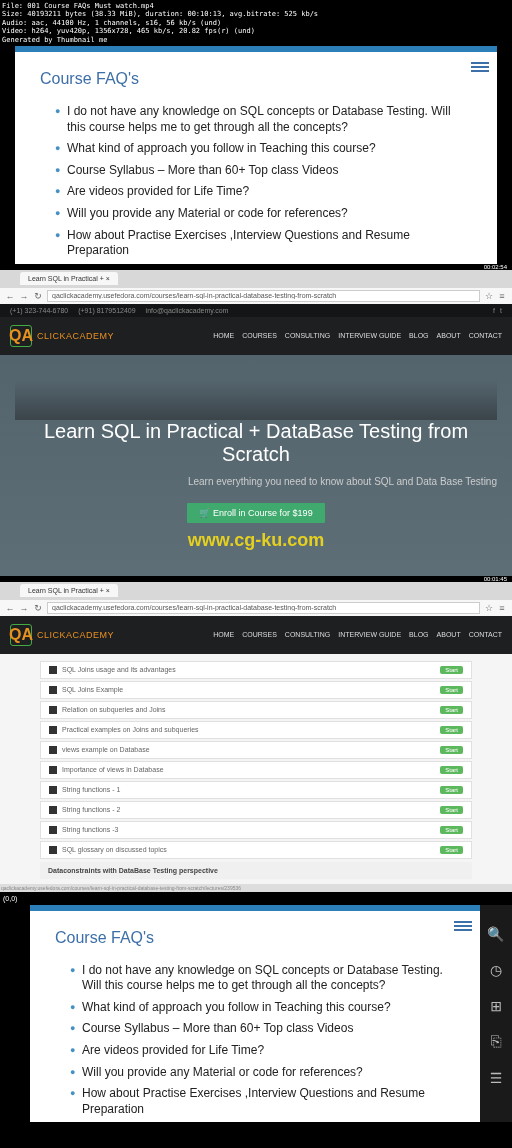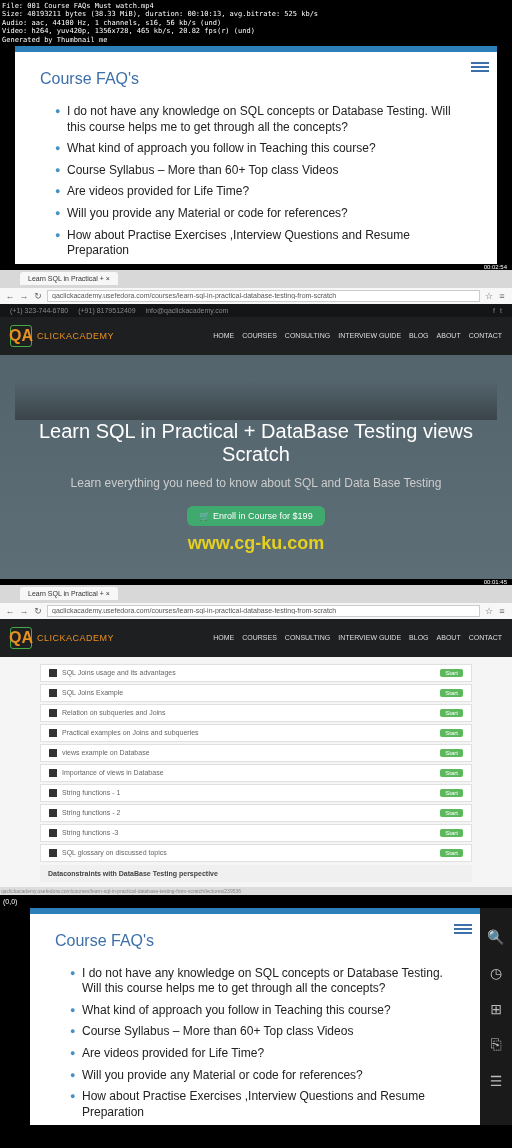--- a/index.html
+++ b/index.html
@@ -36,22 +36,22 @@
     .nav-row { display: flex; justify-content: space-between; align-items: center; padding: 8px 10px; }
     .logo { display: flex; align-items: center; gap: 5px; }
     .logo-icon { width: 22px; height: 22px; border: 1px solid #4a4; border-radius: 3px; display: flex; align-items: center; justify-content: center; font-size: 16px; font-weight: bold; color: #e89020; }
     .logo-text { font-size: 9px; color: #e89020; letter-spacing: 0.5px; text-align: center; }
     .nav-links { display: flex; gap: 8px; font-size: 7px; }
     .nav-links span { color: #ddd; }
     
     
     .hero { background: linear-gradient(#54646d, #5d6e77); color: #fff; text-align: center; padding: 25px 15px; position: relative; }
     .hero h1 { font-size: 20px; font-weight: 300; margin-bottom: 10px; }
-    .hero-sub { font-size: 12px; color: #ccc; margin-bottom: 15px; }
-    .enroll-btn { background: #3fa96e; color: #fff; padding: 5px 12px; font-size: 9px; border-radius: 6px; display: inline-block; border: none; }
+    .hero-sub { font-size: 10px; color: #ccc; margin-bottom: 15px; text-align: right; }
+    .enroll-btn { background: #3fa96e; color: #fff; padding: 5px 12px; font-size: 9px; border-radius: 1px; display: inline-block; border: none; }
     .watermark { color: #e5d020; font-size: 18px; font-weight: bold; margin-top: 7px; }
     .silhouette { position: absolute; bottom: 0; left: 0; right: 0; height: 40px; background: linear-gradient(transparent, #3a4449); z-index: 0; }
     .hero > * { position: relative; z-index: 1; }
     
     
     .course-list { background: #f5f5f5; padding: 5px 40px; }
     .course-item { background: #fff; border: 1px solid #e0e0e0; padding: 4px 8px; margin: 2px 0; font-size: 7px; color: #666; display: flex; align-items: center; justify-content: space-between; }
     .course-item-left { display: flex; align-items: center; gap: 5px; }
     .course-item-icon { width: 8px; height: 8px; background: #333; display: inline-block; }
     .start-btn { background: #5cb85c; color: #fff; padding: 1px 5px; font-size: 6px; border-radius: 2px; }
@@ -136,21 +136,21 @@
       <span>INTERVIEW GUIDE</span>
       <span>BLOG</span>
       <span>ABOUT</span>
       <span>CONTACT</span>
     </div>
   </div>
 </div>
 
 <div class="hero">
   <div class="silhouette"></div>
-  <h1>Learn SQL in Practical + DataBase Testing views Scratch</h1>
+  <h1>Learn SQL in Practical + DataBase Testing from Scratch</h1>
   <div class="hero-sub">Learn everything you need to know about SQL and Data Base Testing</div>
   <button class="enroll-btn">🛒 <span>Enroll in Course for $199</span></button>
   <div class="watermark">www.cg-ku.com</div>
 </div>
 <div class="timestamp" style="background:#000">00:01:45</div>
 
 <div class="browser-chrome">
   <div class="tab-bar">
     <div class="tab"><span>Learn SQL in Practical +</span> ×</div>
   </div>

